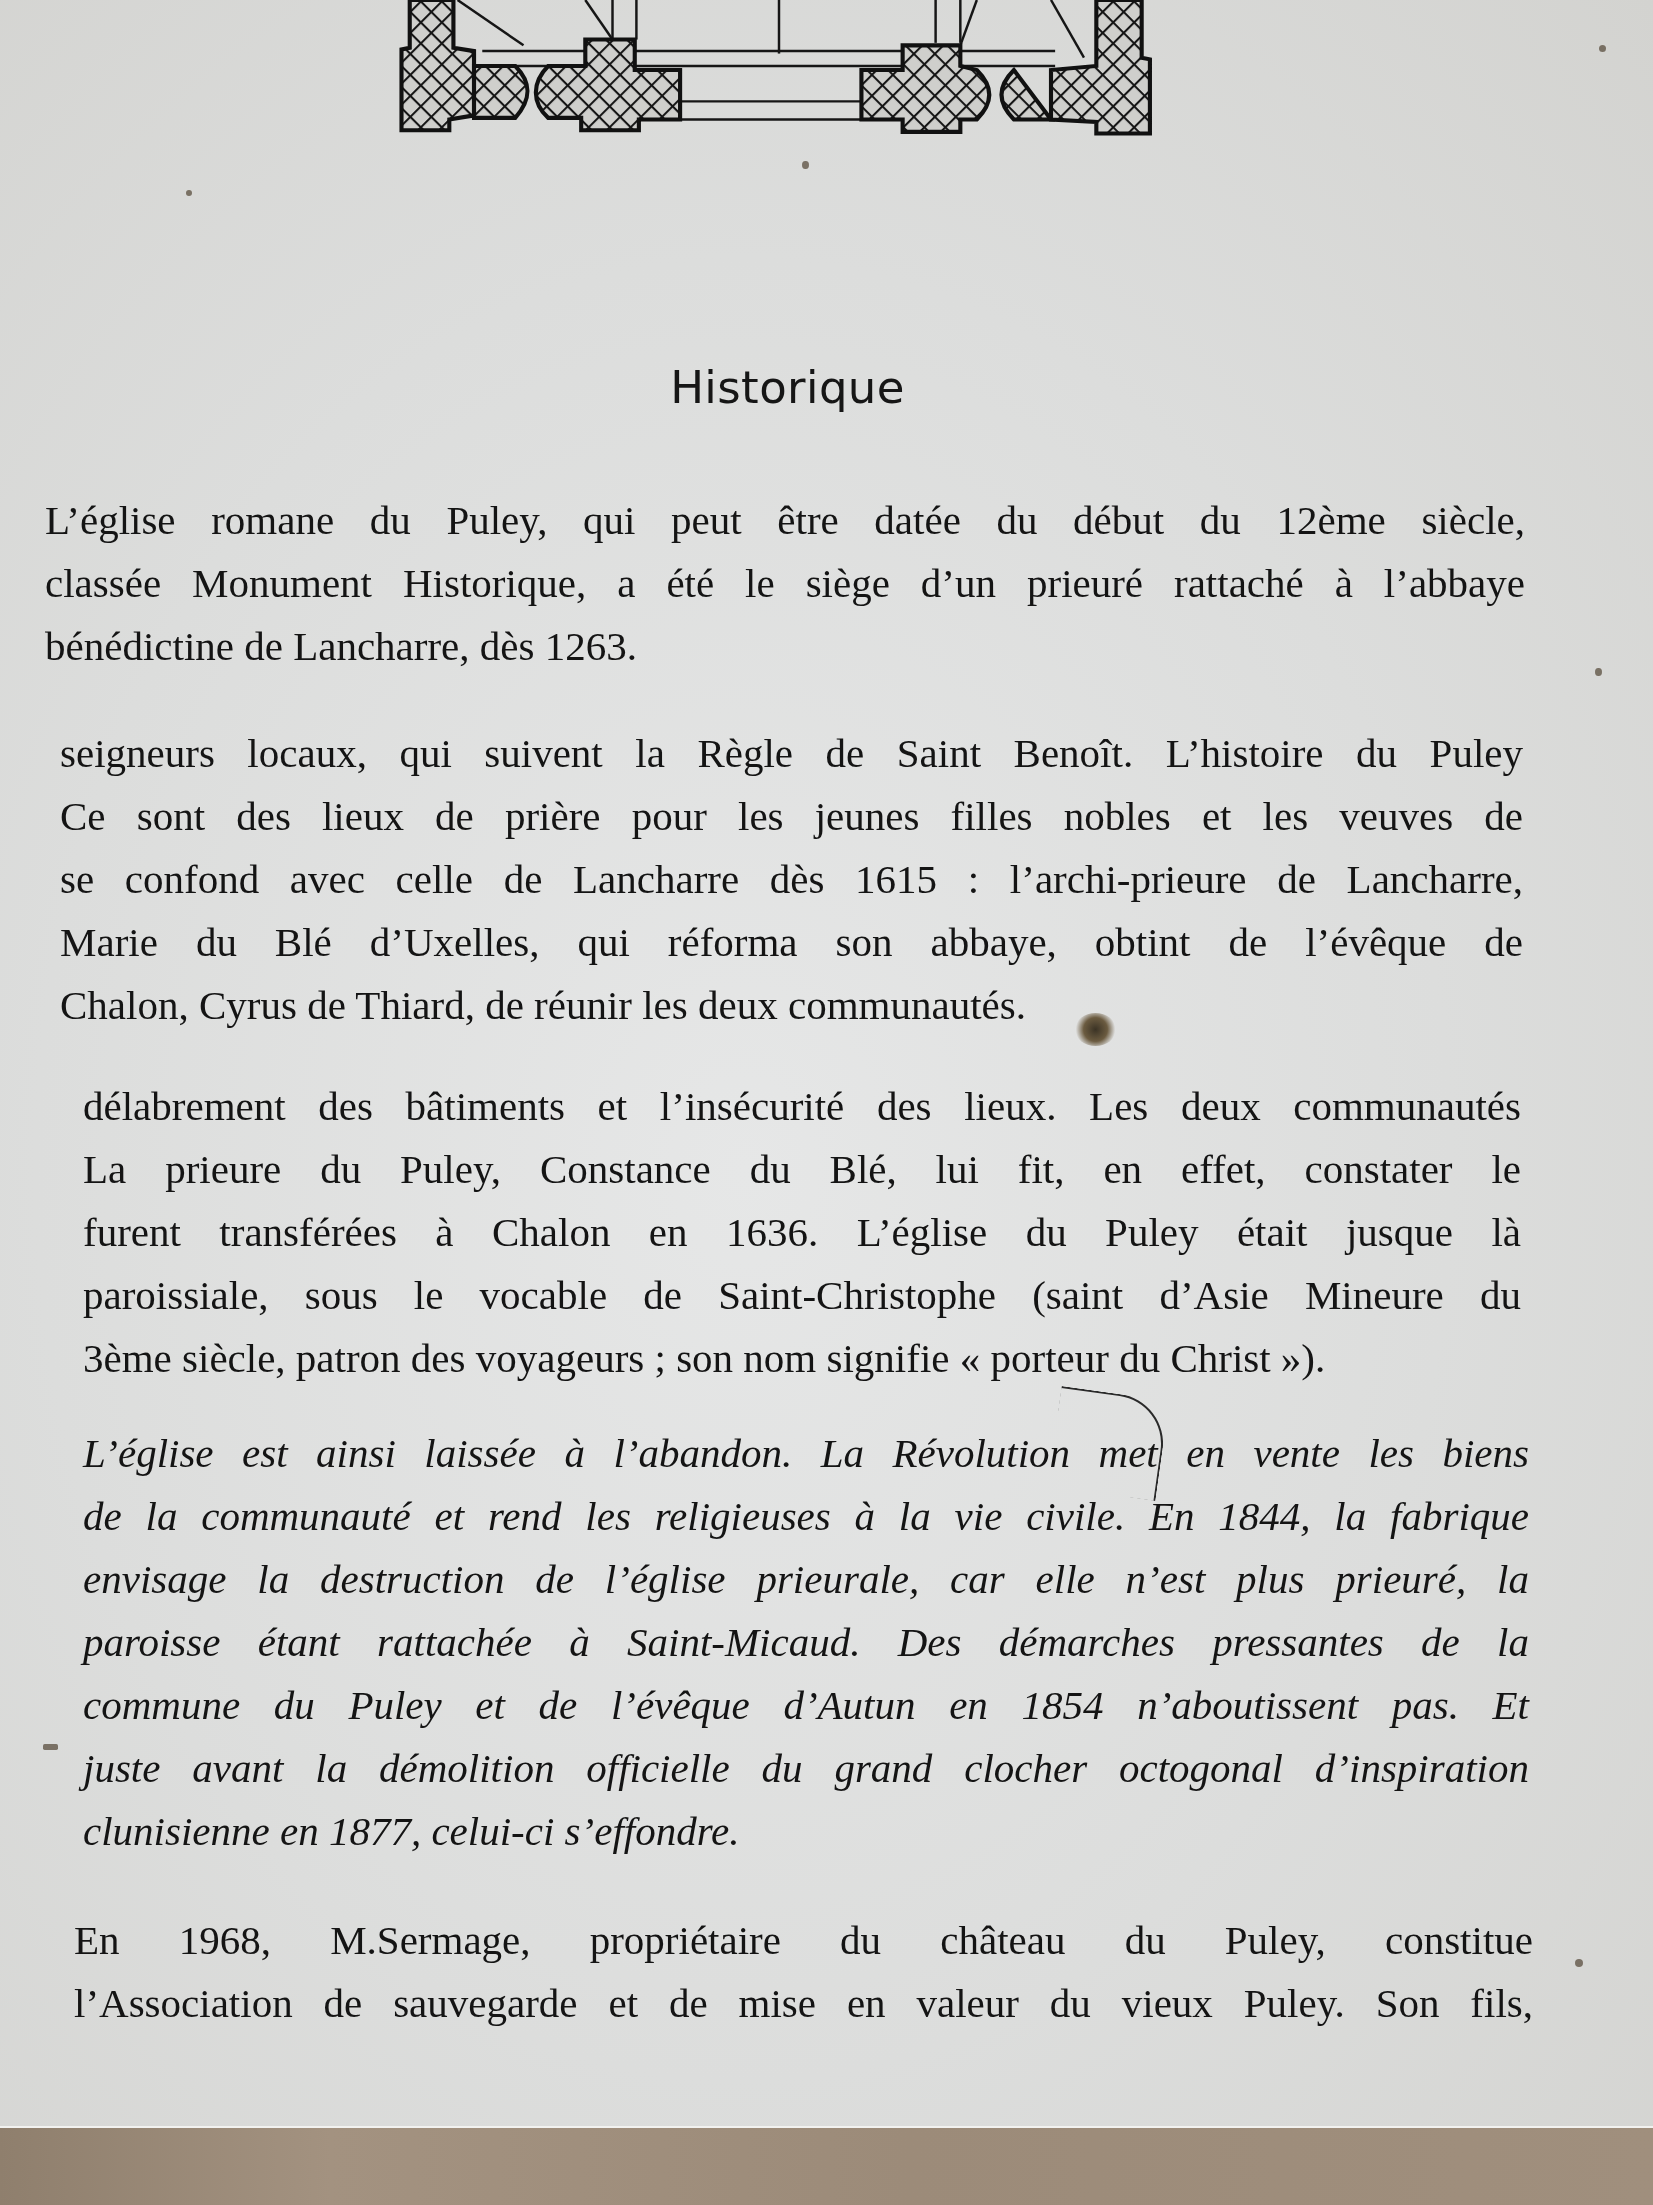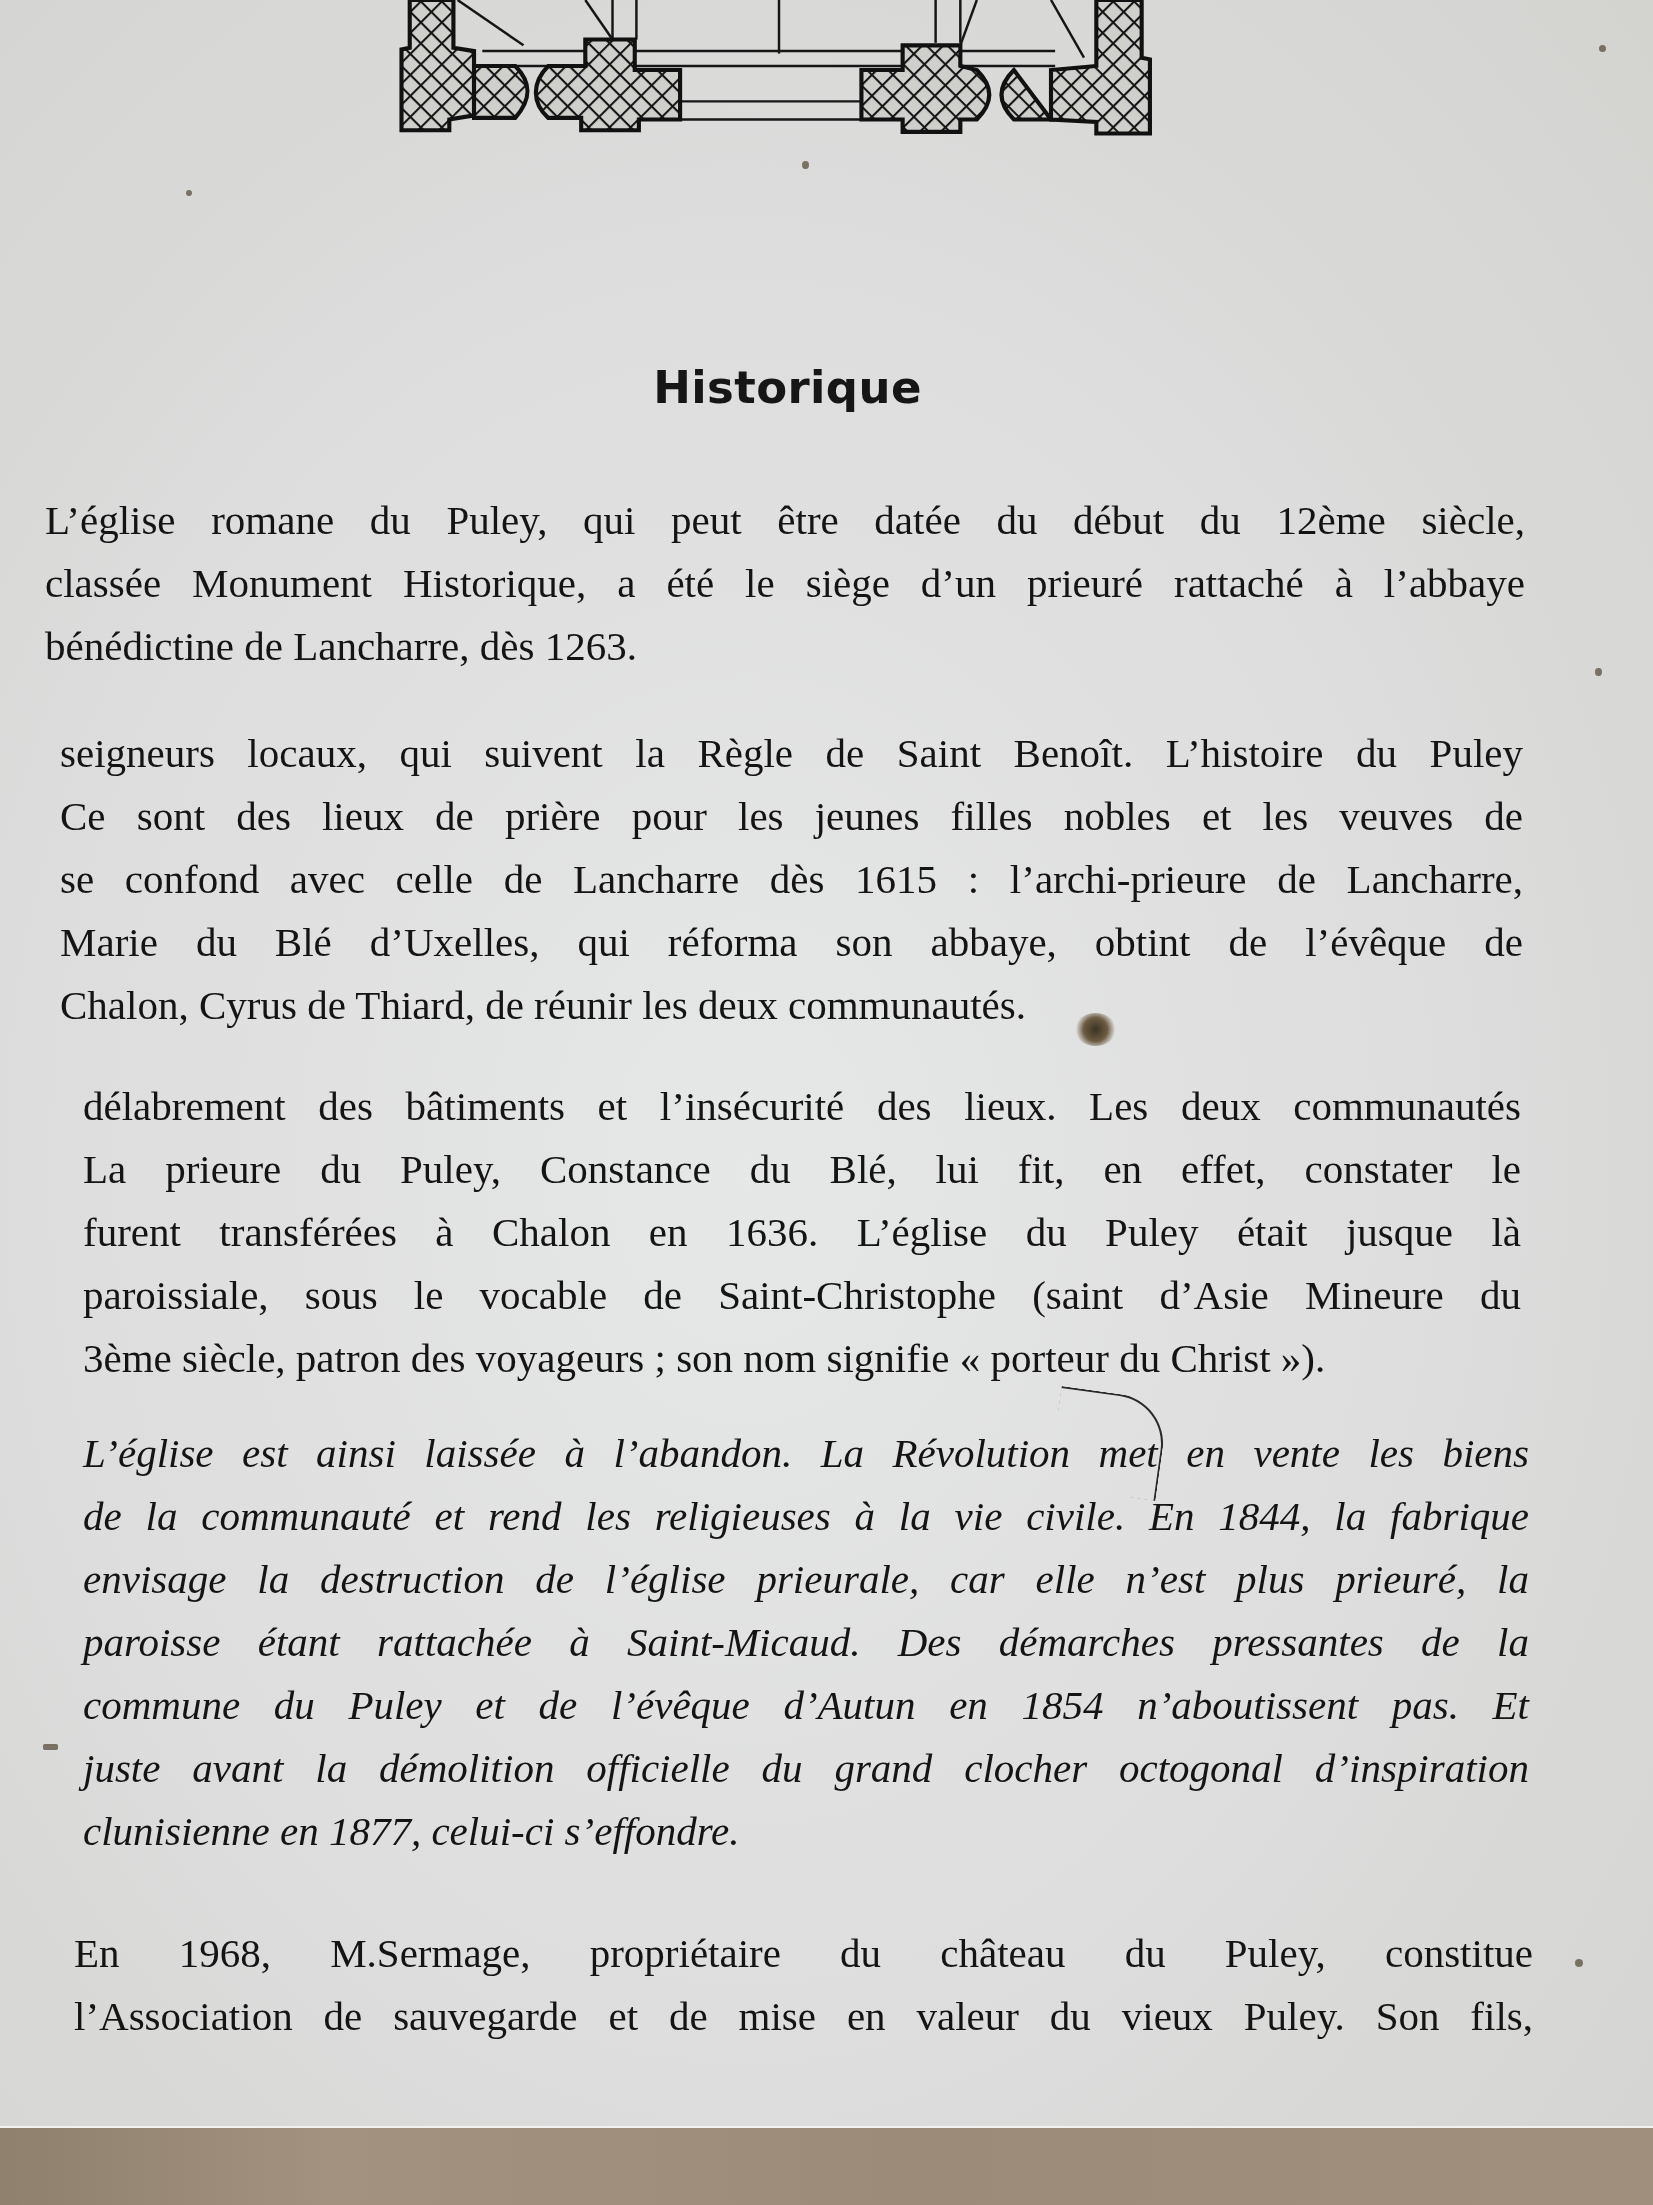--- a/index.html
+++ b/index.html
@@ -52,21 +52,21 @@
       display: block;
     }
 
     .heading {
       position: absolute;
       left: 0;
       width: 1575px;
       top: 361px;
       text-align: center;
       font-family: "DejaVu Sans", sans-serif;
-      font-weight: bold;
+      font-weight: normal;
       font-size: 45px;
       color: #161616;
       letter-spacing: 0.4px;
     }
 
     .para {
       position: absolute;
       color: #141414;
       font-size: 41px;
       line-height: 63px;
@@ -79,21 +79,21 @@
       text-align-last: justify;
       text-align: justify;
     }
     .para .line.last {
       text-align-last: left;
     }
     #p1 { left: 45px;  top: 489px;  width: 1480px; }
     #p2 { left: 60px;  top: 722px;  width: 1463px; }
     #p3 { left: 83px; top: 1075px; width: 1438px; }
     #p4 { left: 83px; top: 1422px; width: 1446px; font-style: italic; }
-    #p5 { left: 74px;  top: 1909px; width: 1459px; margin-top: 13px; }
+    #p5 { left: 74px;  top: 1909px; width: 1459px; }
 
     
     .speck {
       position: absolute;
       background: #5a4e3e;
       border-radius: 50%;
       opacity: 0.75;
     }
     .stain {
       position: absolute;

